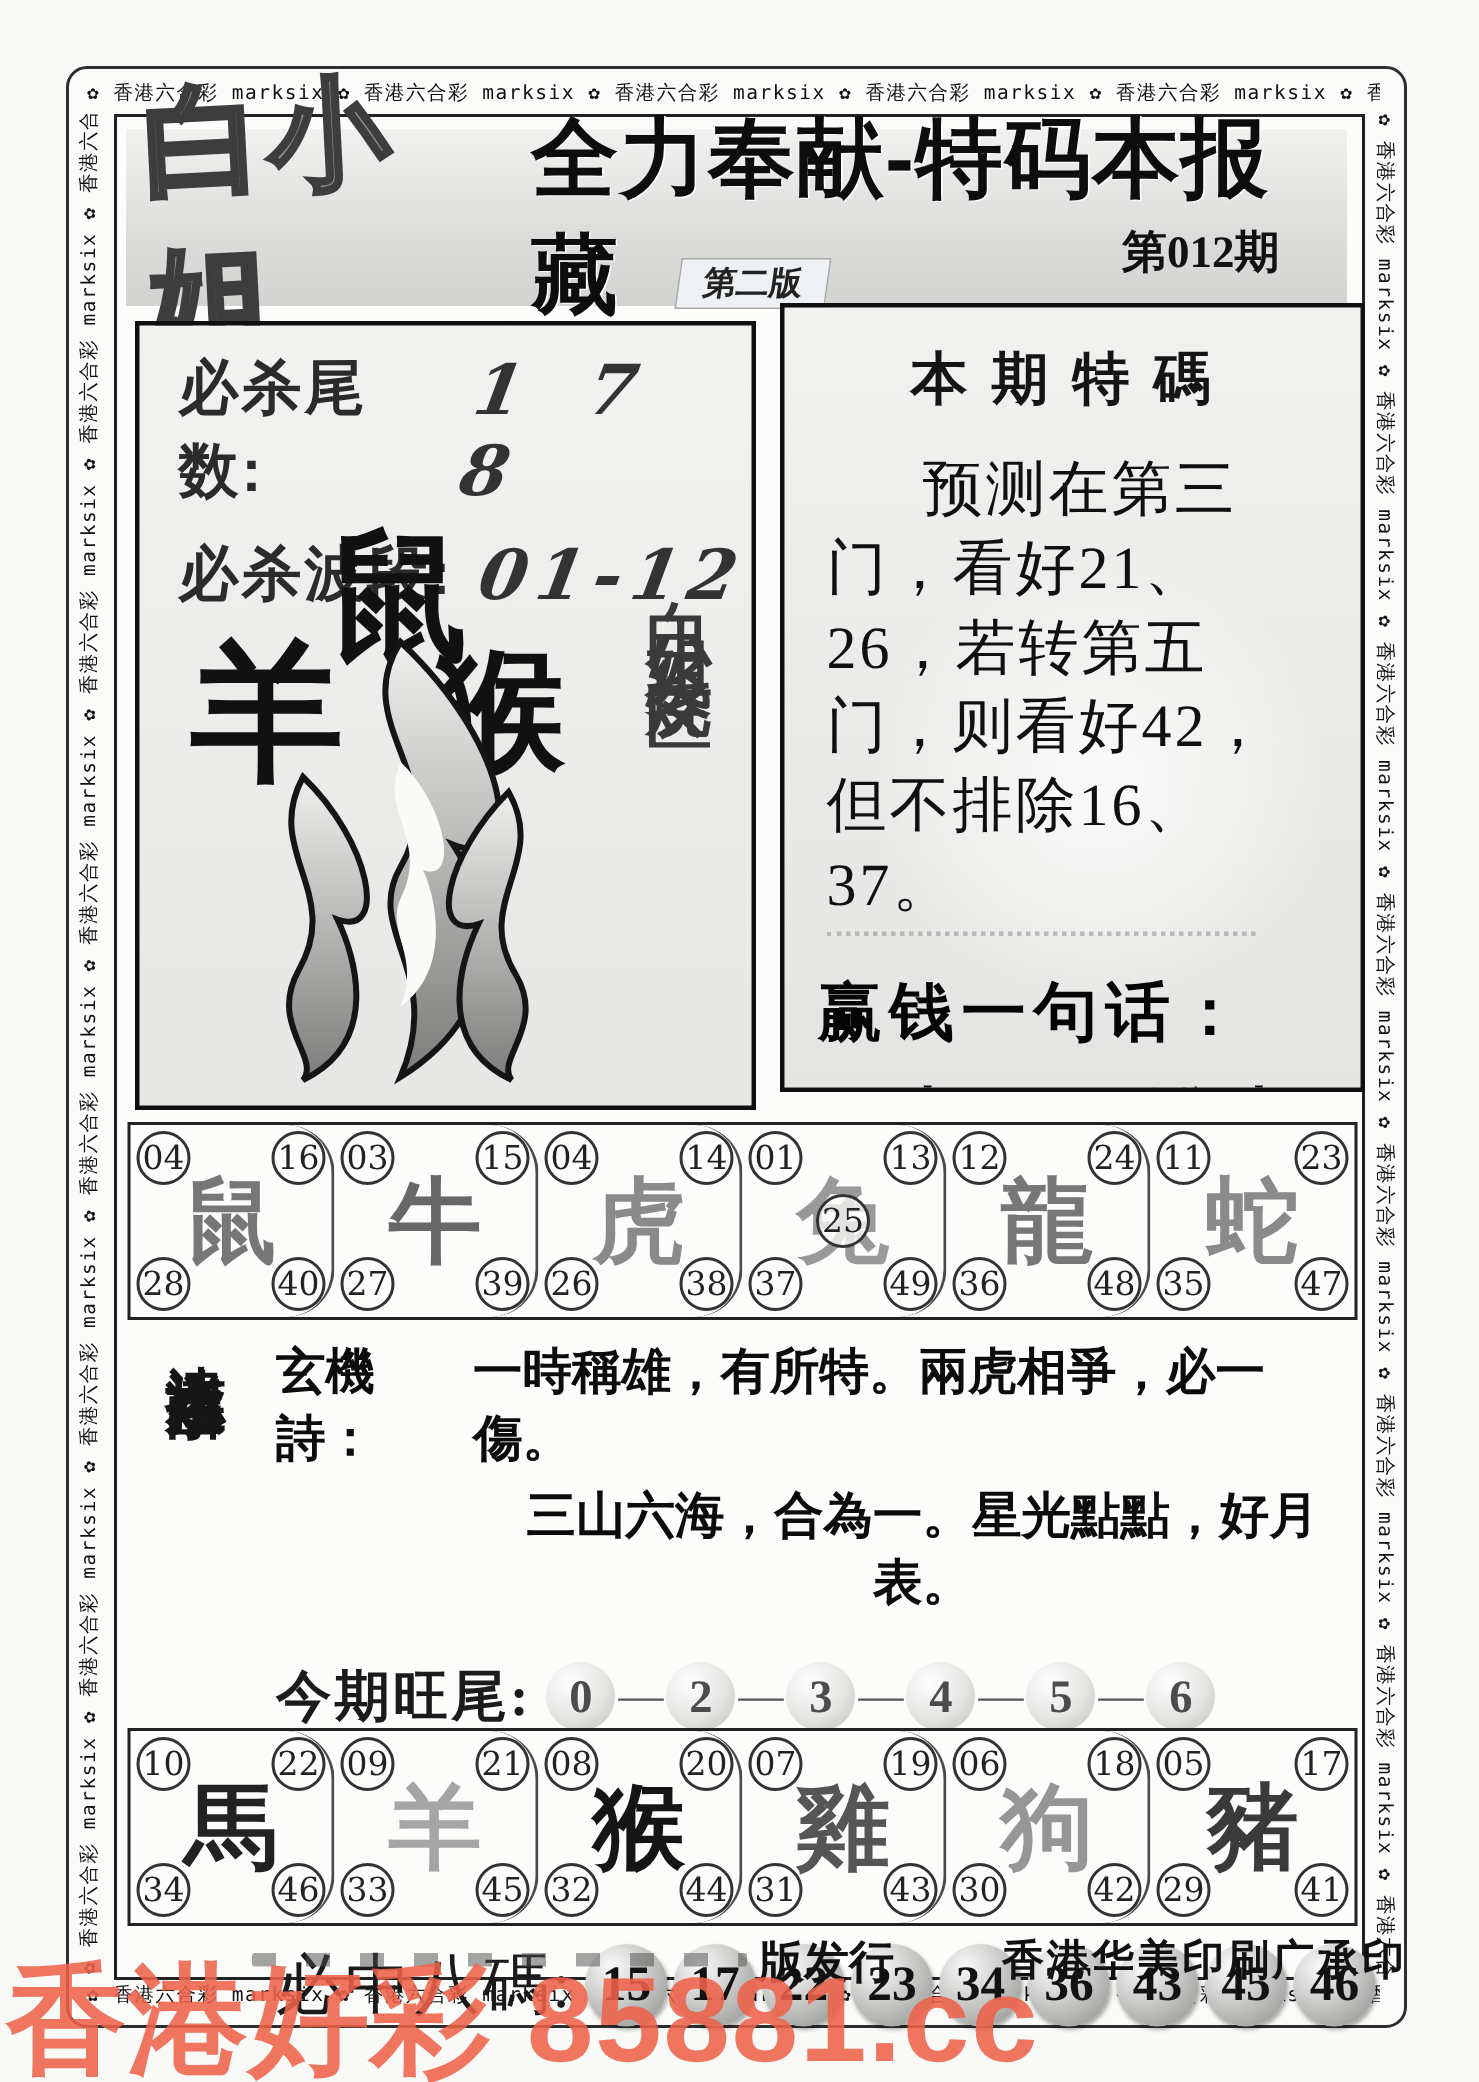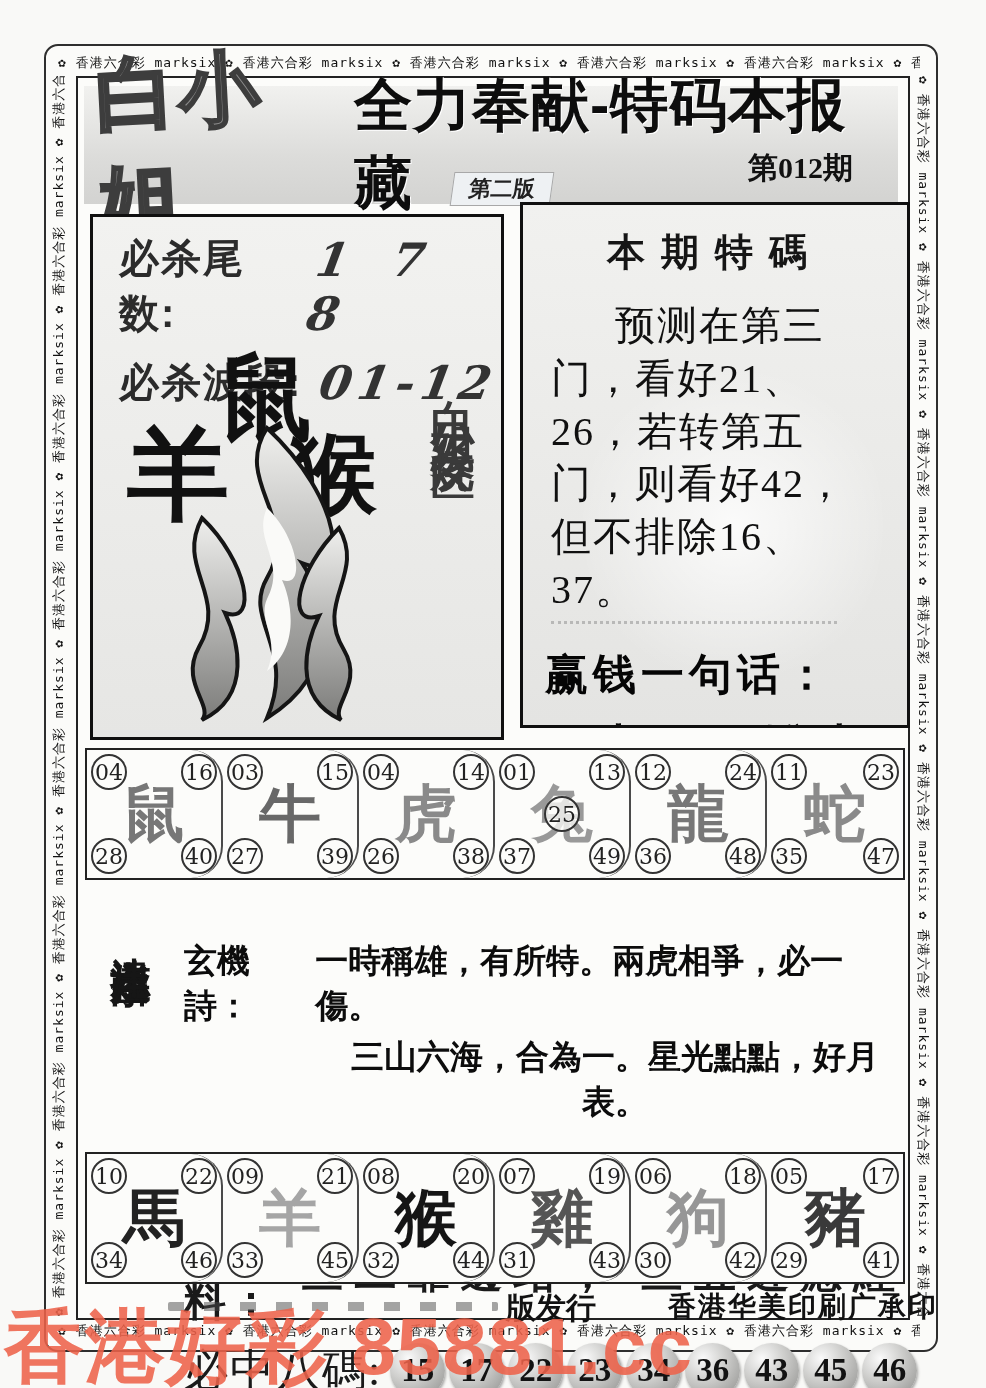--- a/index.html
+++ b/index.html
@@ -69,21 +69,21 @@
   .zcell{position:relative;border-right:2px solid #4a4a4a;border-radius:32px;}
   .zcell:last-child{border-right:none;}
   .cnum{position:absolute;width:36px;height:36px;border:2px solid #333;border-radius:50%;
         display:flex;align-items:center;justify-content:center;font-size:22px;color:#222;
         background:rgba(252,252,250,.75);box-sizing:border-box;font-family:"DejaVu Serif",serif;}
   .tl{left:4px;top:4px;}.tr{right:4px;top:4px;}.bl{left:4px;bottom:4px;}.br{right:4px;bottom:4px;}
   .cc{left:50%;top:50%;transform:translate(-50%,-50%);}
   .animal{position:absolute;left:50%;top:50%;transform:translate(-50%,-50%);font-size:62px;
           font-weight:700;font-family:"DejaVu Serif",serif;}
   
-  .tips{position:absolute;left:84px;top:935px;width:822px;height:262px;}
+  .tips{position:absolute;left:84px;top:888px;width:822px;height:262px;}
   .tips-side{position:absolute;left:4px;top:2px;height:256px;width:84px;writing-mode:vertical-rl;
              text-orientation:upright;font-size:40px;font-weight:900;color:#161616;letter-spacing:-2px;
              line-height:84px;}
   .tips-main{position:absolute;left:100px;top:0;width:722px;}
   .poem-row{display:flex;font-size:33px;font-weight:800;letter-spacing:0px;color:#0c0c0c;
             font-family:"Liberation Sans","DejaVu Sans",sans-serif;margin-top:4px;}
   .poem-indent{padding-left:140px;margin-top:6px;text-align:center;}
   .flex-row{display:flex;align-items:center;}
   .tail-row{margin-top:28px;}
   .tlabel{font-size:37px;font-weight:800;color:#1b1b1b;letter-spacing:2px;margin-right:10px;}

